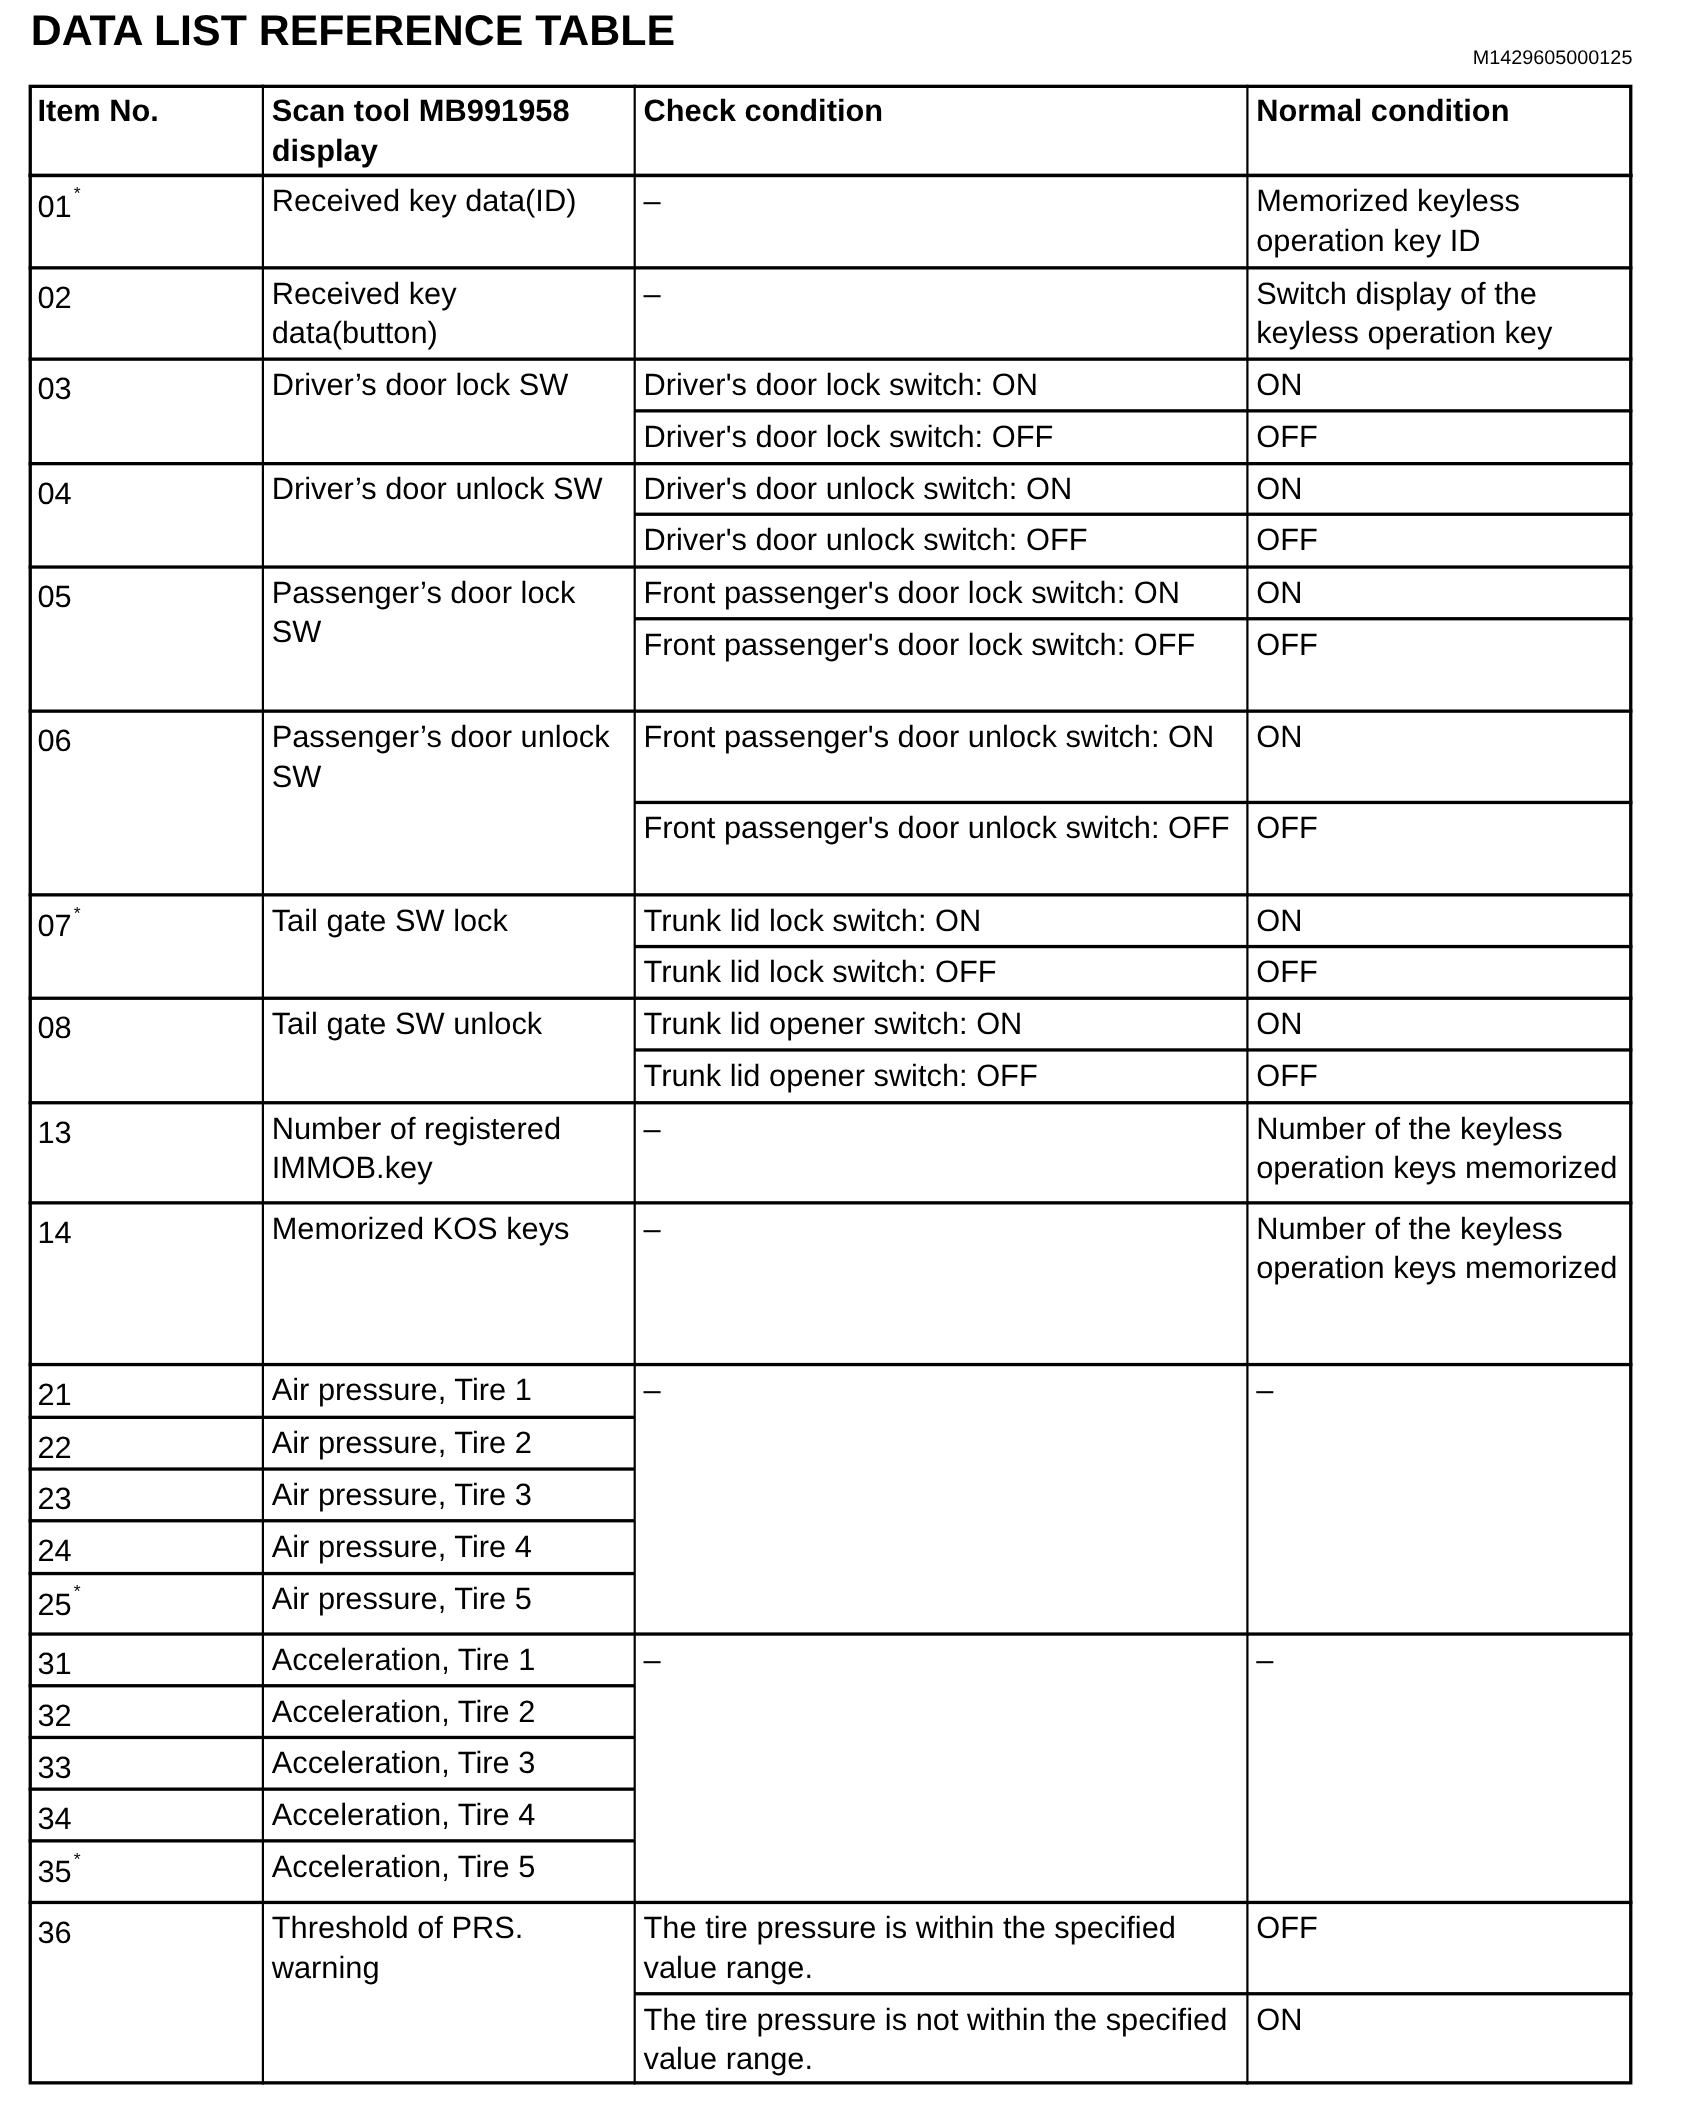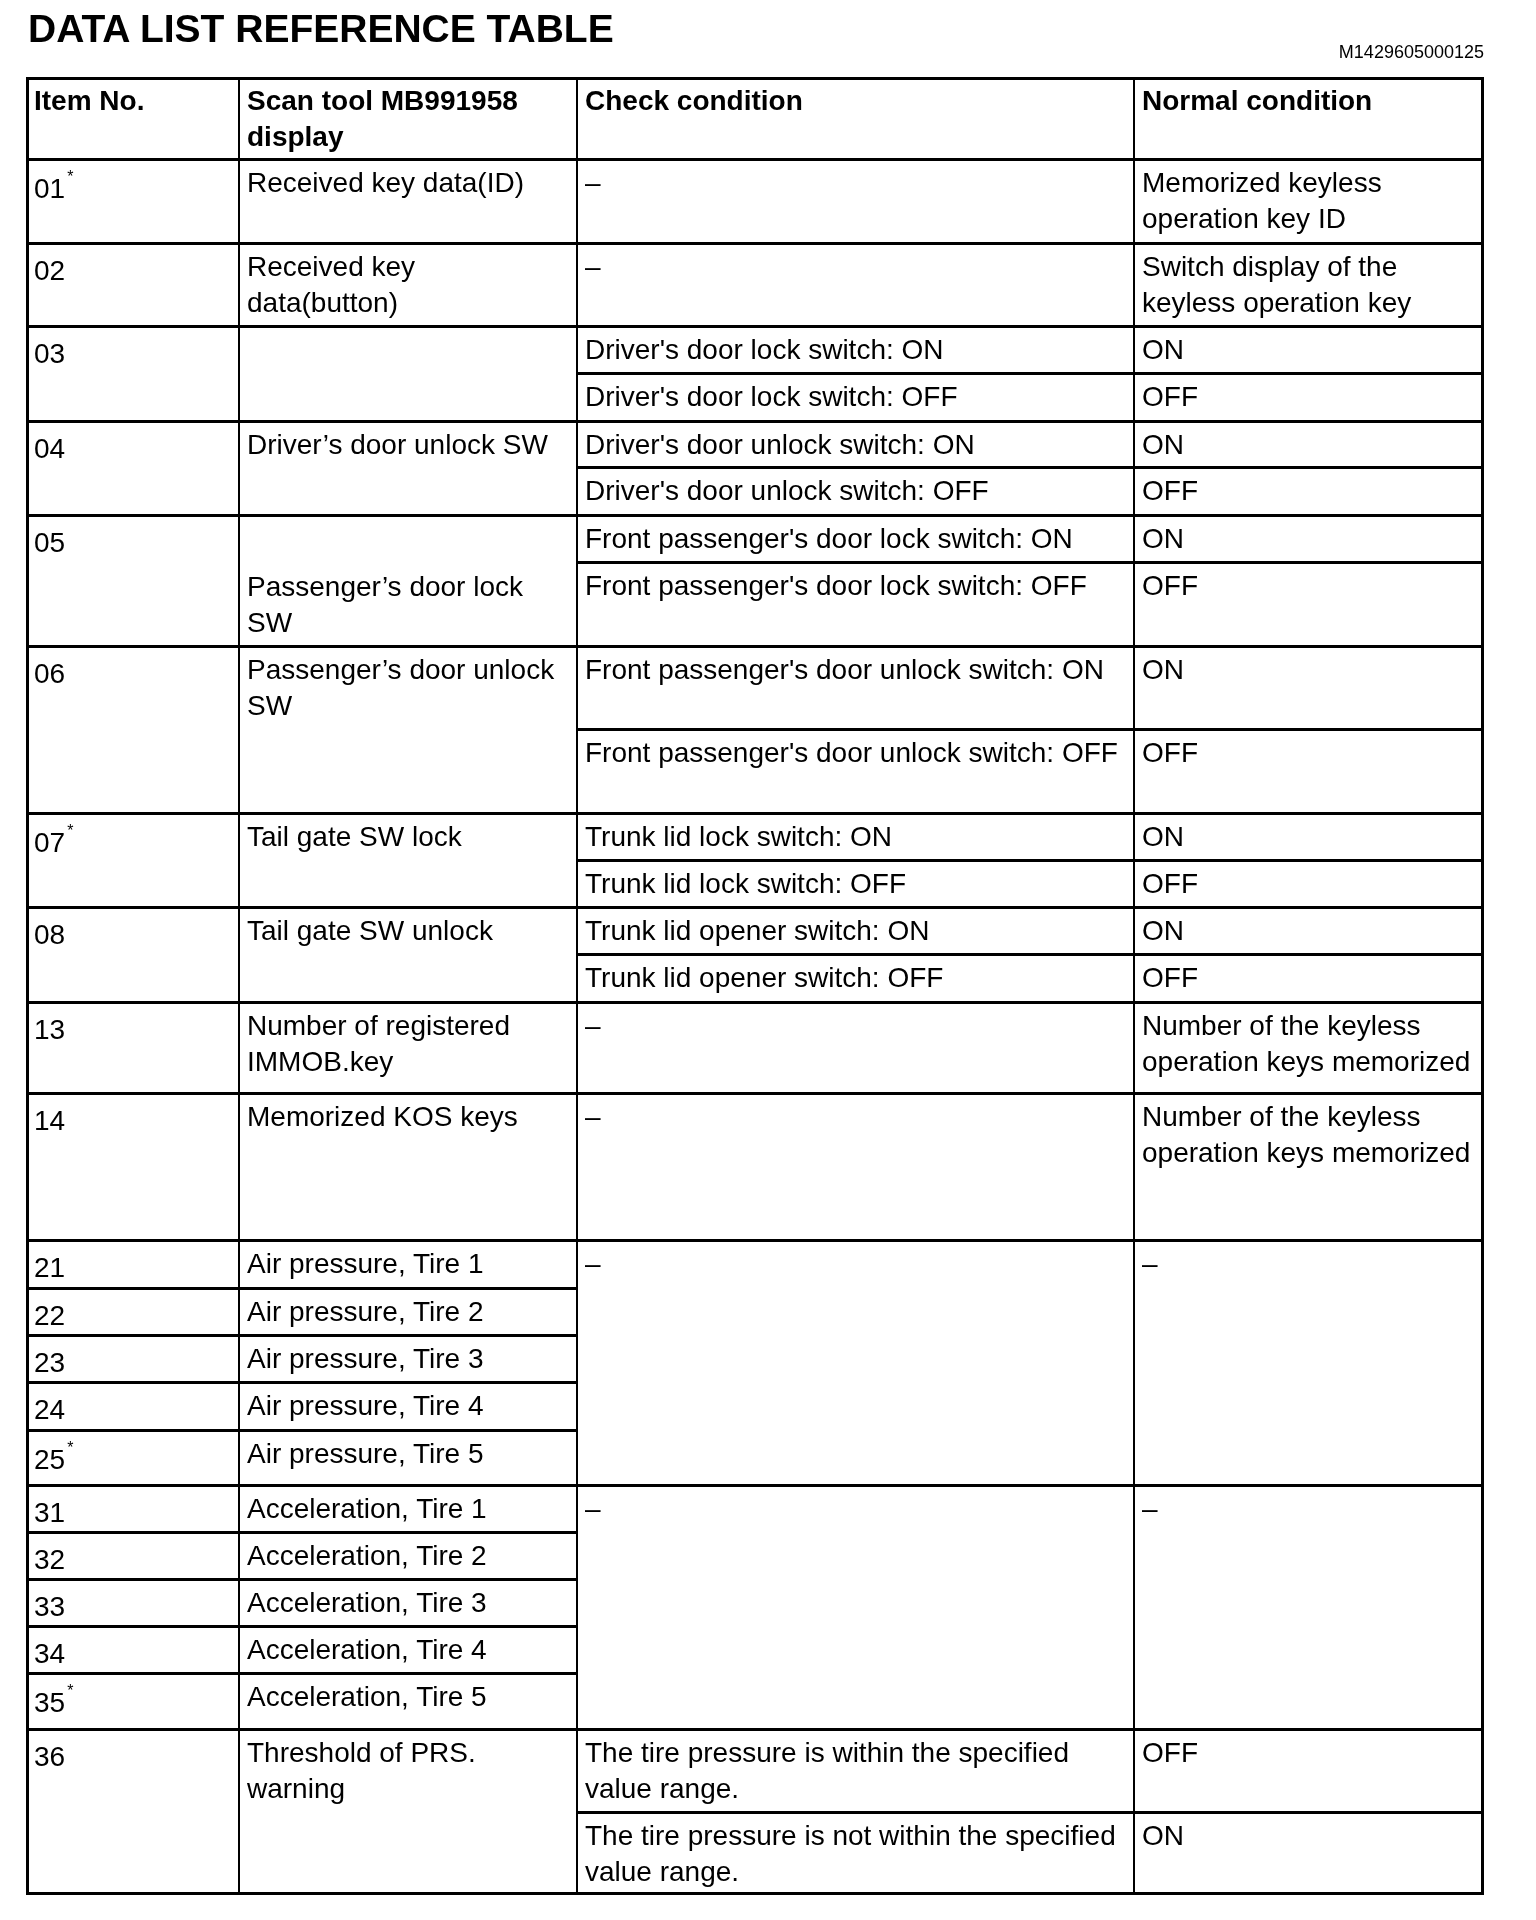--- a/index.html
+++ b/index.html
@@ -34,36 +34,37 @@
     <div class="cell" style="left: 213px; top: 82px; width: 338px; height: 84px;">Received key data(ID)</div>
     <div class="cell" style="left: 551px; top: 82px; width: 557px; height: 84px;">–</div>
     <div class="cell" style="left: 1108px; top: 82px; width: 350px; height: 84px;">Memorized keyless operation key ID</div>
     <div class="hline" style="left: 0px; top: 81px; width: 1458px; height: 3px;"></div>
     <div class="cell" style="left: 0px; top: 166px; width: 213px; height: 83px;"><span class="item-no">02</span></div>
     <div class="cell" style="left: 213px; top: 166px; width: 338px; height: 83px;">Received key data(button)</div>
     <div class="cell" style="left: 551px; top: 166px; width: 557px; height: 83px;">–</div>
     <div class="cell" style="left: 1108px; top: 166px; width: 350px; height: 83px;">Switch display of the keyless operation key</div>
     <div class="hline" style="left: 0px; top: 165px; width: 1458px; height: 3px;"></div>
     <div class="cell" style="left: 0px; top: 249px; width: 213px; height: 95px;"><span class="item-no">03</span></div>
+    <div class="cell" style="left: 213px; top: 249px; width: 338px; height: 95px;">Driver’s door lock SW</div>
     <div class="cell" style="left: 551px; top: 249px; width: 557px; height: 47px;">Driver's door lock switch: ON</div>
     <div class="cell" style="left: 1108px; top: 249px; width: 350px; height: 47px;">ON</div>
     <div class="cell" style="left: 551px; top: 296px; width: 557px; height: 48px;">Driver's door lock switch: OFF</div>
     <div class="cell" style="left: 1108px; top: 296px; width: 350px; height: 48px;">OFF</div>
     <div class="hline" style="left: 551px; top: 295px; width: 907px; height: 3px;"></div>
     <div class="hline" style="left: 0px; top: 248px; width: 1458px; height: 3px;"></div>
     <div class="cell" style="left: 0px; top: 344px; width: 213px; height: 94px;"><span class="item-no">04</span></div>
     <div class="cell" style="left: 213px; top: 344px; width: 338px; height: 94px;">Driver’s door unlock SW</div>
     <div class="cell" style="left: 551px; top: 344px; width: 557px; height: 46px;">Driver's door unlock switch: ON</div>
     <div class="cell" style="left: 1108px; top: 344px; width: 350px; height: 46px;">ON</div>
     <div class="cell" style="left: 551px; top: 390px; width: 557px; height: 48px;">Driver's door unlock switch: OFF</div>
     <div class="cell" style="left: 1108px; top: 390px; width: 350px; height: 48px;">OFF</div>
     <div class="hline" style="left: 551px; top: 389px; width: 907px; height: 3px;"></div>
     <div class="hline" style="left: 0px; top: 343px; width: 1458px; height: 3px;"></div>
     <div class="cell" style="left: 0px; top: 438px; width: 213px; height: 131px;"><span class="item-no">05</span></div>
-    <div class="cell" style="left: 213px; top: 438px; width: 338px; height: 131px; margin-top: 48px;">Passenger’s door lock SW</div>
+    <div class="cell" style="left: 213px; top: 438px; width: 338px; height: 131px;">Passenger’s door lock SW</div>
     <div class="cell" style="left: 551px; top: 438px; width: 557px; height: 47px;">Front passenger's door lock switch: ON</div>
     <div class="cell" style="left: 1108px; top: 438px; width: 350px; height: 47px;">ON</div>
     <div class="cell" style="left: 551px; top: 485px; width: 557px; height: 84px;">Front passenger's door lock switch: OFF</div>
     <div class="cell" style="left: 1108px; top: 485px; width: 350px; height: 84px;">OFF</div>
     <div class="hline" style="left: 551px; top: 484px; width: 907px; height: 3px;"></div>
     <div class="hline" style="left: 0px; top: 437px; width: 1458px; height: 3px;"></div>
     <div class="cell" style="left: 0px; top: 569px; width: 213px; height: 167px;"><span class="item-no">06</span></div>
     <div class="cell" style="left: 213px; top: 569px; width: 338px; height: 167px;">Passenger’s door unlock SW</div>
     <div class="cell" style="left: 551px; top: 569px; width: 557px; height: 83px;">Front passenger's door unlock switch: ON</div>
     <div class="cell" style="left: 1108px; top: 569px; width: 350px; height: 83px;">ON</div>

